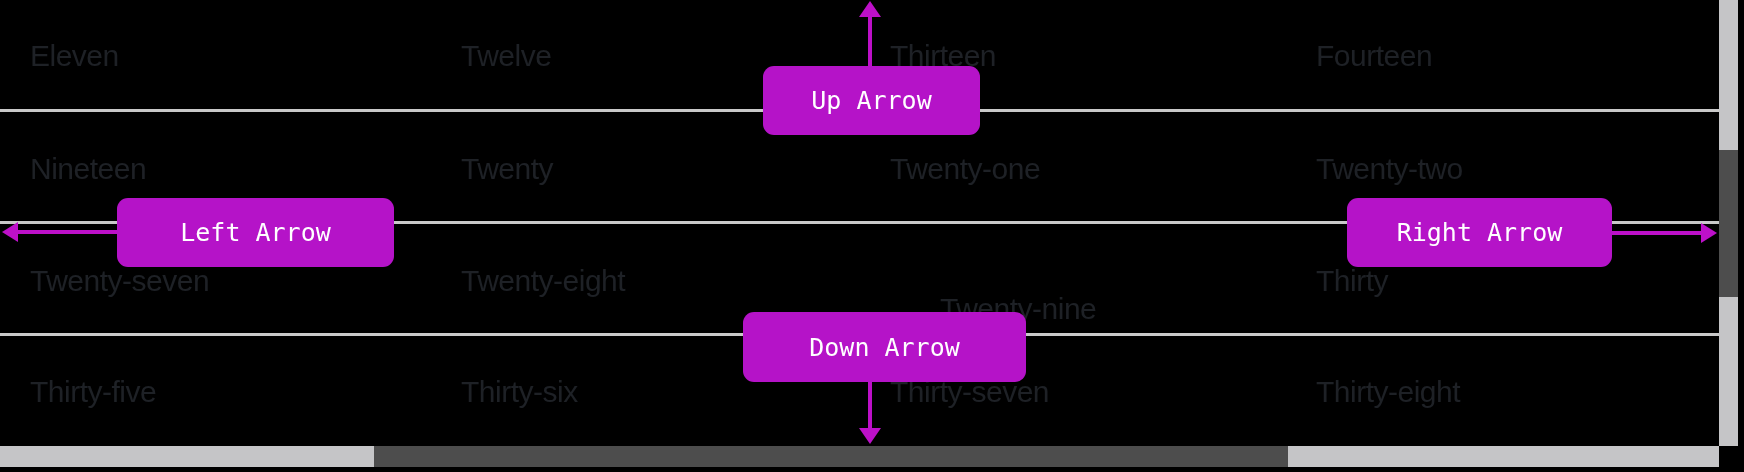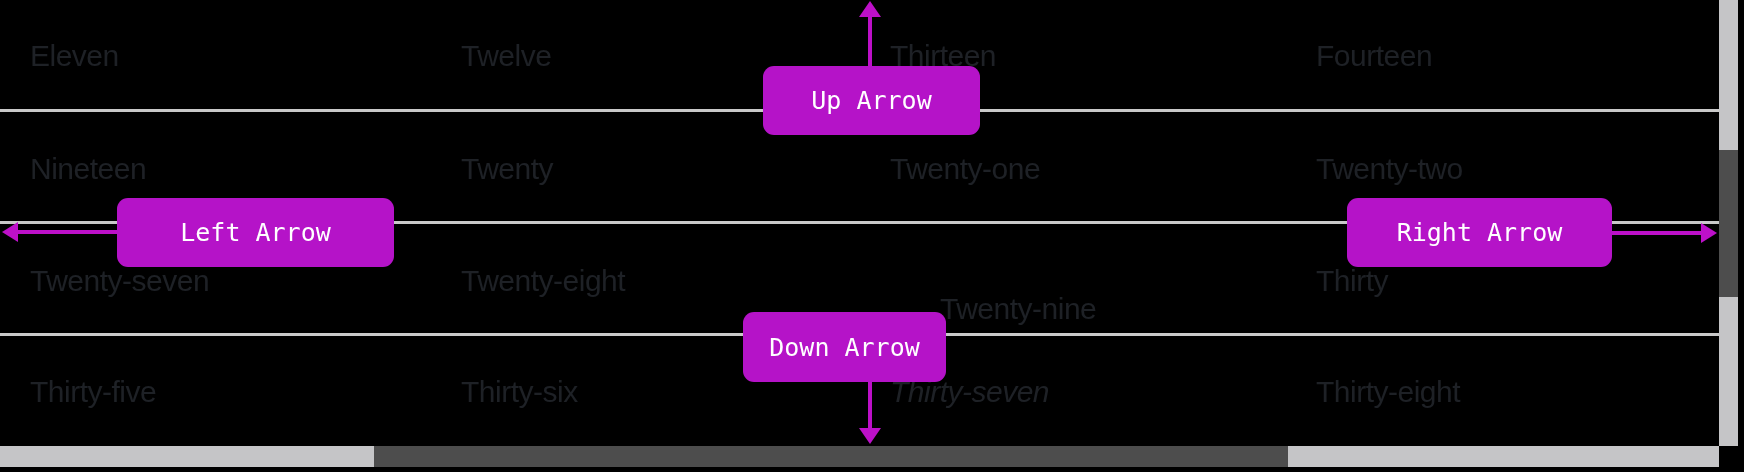--- a/index.html
+++ b/index.html
@@ -46,21 +46,21 @@
     color:var(--button-text);
     font-family:"DejaVu Sans Mono", monospace;
     font-size:25px;
     border:none;border-radius:11px;
     padding:0;cursor:pointer;
     white-space:nowrap;
   }
   .btn-up{left:763px;top:66px;width:217px;height:69px;}
   .btn-left{left:117px;top:198px;width:277px;height:69px;}
   .btn-right{left:1347px;top:198px;width:265px;height:69px;}
-  .btn-down{left:743px;top:312px;width:203px;height:70px;}
+  .btn-down{left:743px;top:312px;width:283px;height:70px;}
   
   .arrow-line{position:absolute;background:var(--arrow);}
   .line-up{left:868px;top:14px;width:4px;height:52px;}
   .line-down{left:868px;top:381px;width:4px;height:49px;}
   .line-left{left:14px;top:230px;width:103px;height:4px;}
   .line-right{left:1612px;top:231px;width:90px;height:4px;}
   
   .head{position:absolute;width:0;height:0;}
   .head-up{left:859px;top:1px;
     border-left:11px solid transparent;border-right:11px solid transparent;
@@ -109,21 +109,21 @@
       <span class="cell" style="left: 30px; top: 149px;">Nineteen</span>
       <span class="cell" style="left: 461px; top: 149px; text-align: center;">Twenty</span>
       <span class="cell" style="left: 890px; top: 149px;">Twenty-one</span>
       <span class="cell" style="left: 1316px; top: 149px;">Twenty-two</span>
       <span class="cell" style="left: 30px; top: 261px;">Twenty-seven</span>
       <span class="cell" style="left: 461px; top: 261px;">Twenty-eight</span>
       <span class="cell" style="left: 940px; top: 261px; margin-top: 28px;">Twenty-nine</span>
       <span class="cell" style="left: 1316px; top: 261px;">Thirty</span>
       <span class="cell" style="left: 30px; top: 372px;">Thirty-five</span>
       <span class="cell" style="left: 461px; top: 372px;">Thirty-six</span>
-      <span class="cell" style="left: 890px; top: 372px; font-style: italic;">Thirty-seven</span>
+      <span class="cell" style="left: 890px; top: 372px;">Thirty-seven</span>
       <span class="cell" style="left: 1316px; top: 372px;">Thirty-eight</span>
     </div>
 
   <div class="arrow-line line-up"></div>
   <div class="head head-up"></div>
 
   <div class="arrow-line line-down"></div>
   <div class="head head-down"></div>
 
   <div class="arrow-line line-left"></div>

